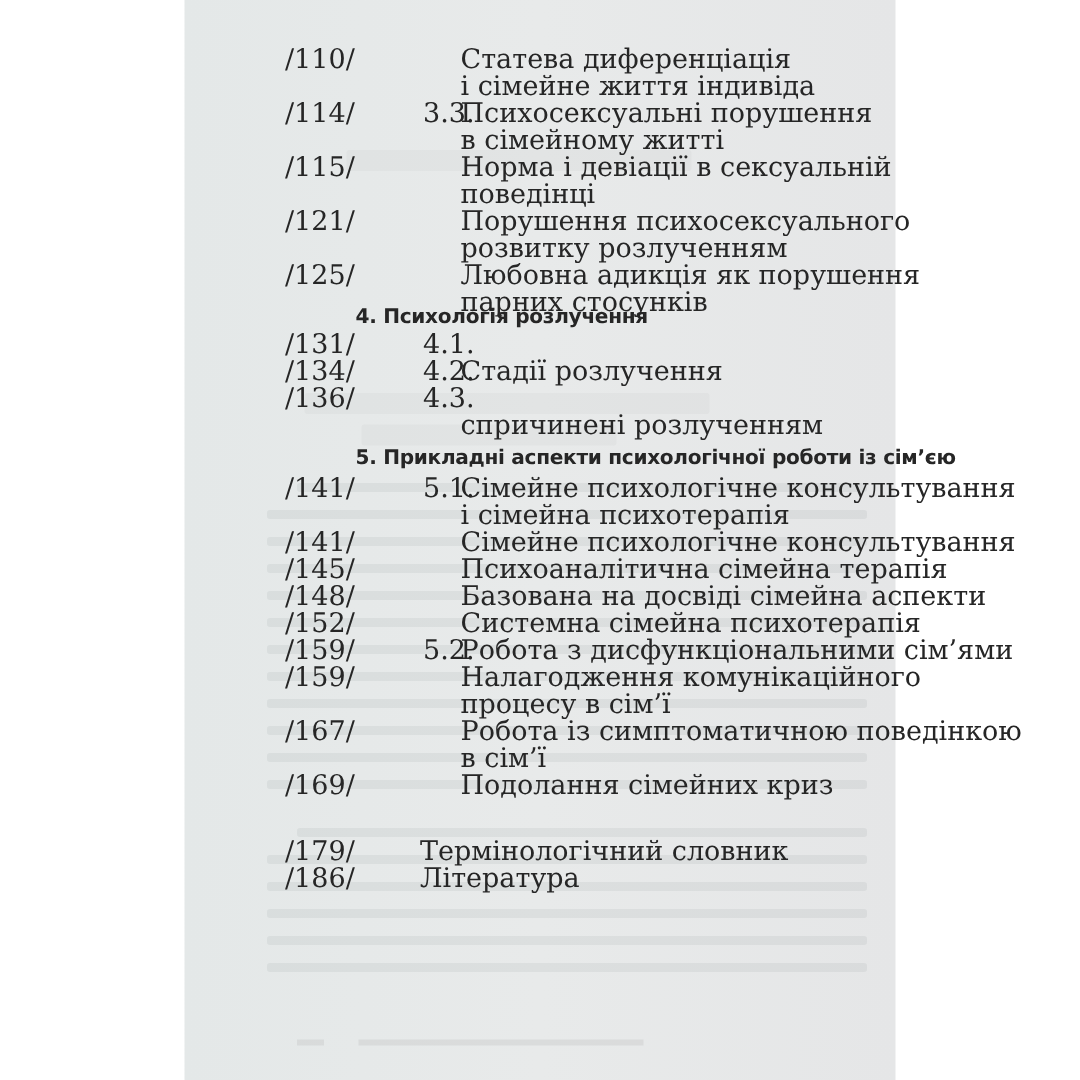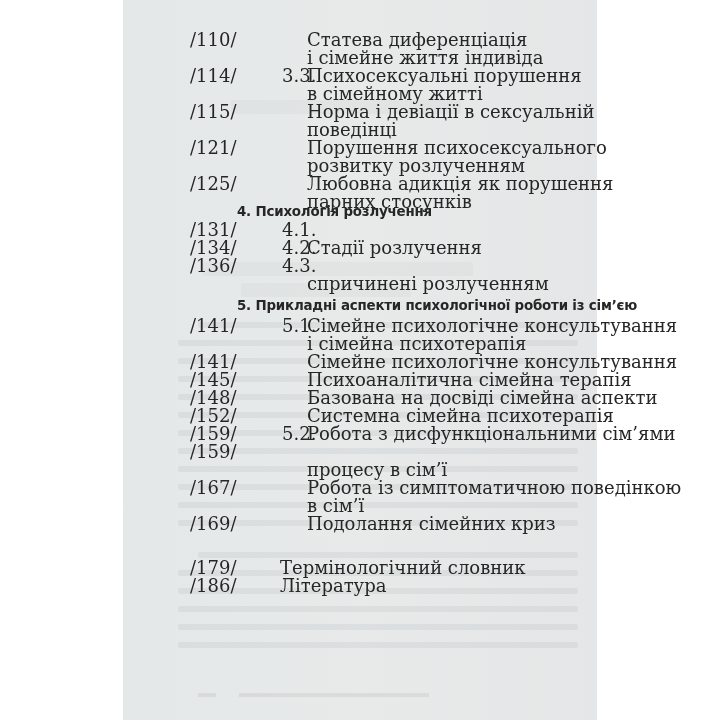--- a/index.html
+++ b/index.html
@@ -201,20 +201,21 @@
       <span class="pg">/152/</span>
       <span class="title">Системна сімейна психотерапія</span>
     </div>
     <div class="row" style="top:425px;">
       <span class="pg">/159/</span>
       <span class="num">5.2.</span>
       <span class="title">Робота з дисфункціональними сім’ями</span>
     </div>
     <div class="row" style="top:443px;">
       <span class="pg">/159/</span>
+      <span class="title">Налагодження комунікаційного</span>
     </div>
     <div class="row" style="top:461px;">
       <span class="title">процесу в сім’ї</span>
     </div>
     <div class="row" style="top:479px;">
       <span class="pg">/167/</span>
       <span class="title">Робота із симптоматичною поведінкою</span>
     </div>
     <div class="row" style="top:497px;">
       <span class="title">в сім’ї</span>

